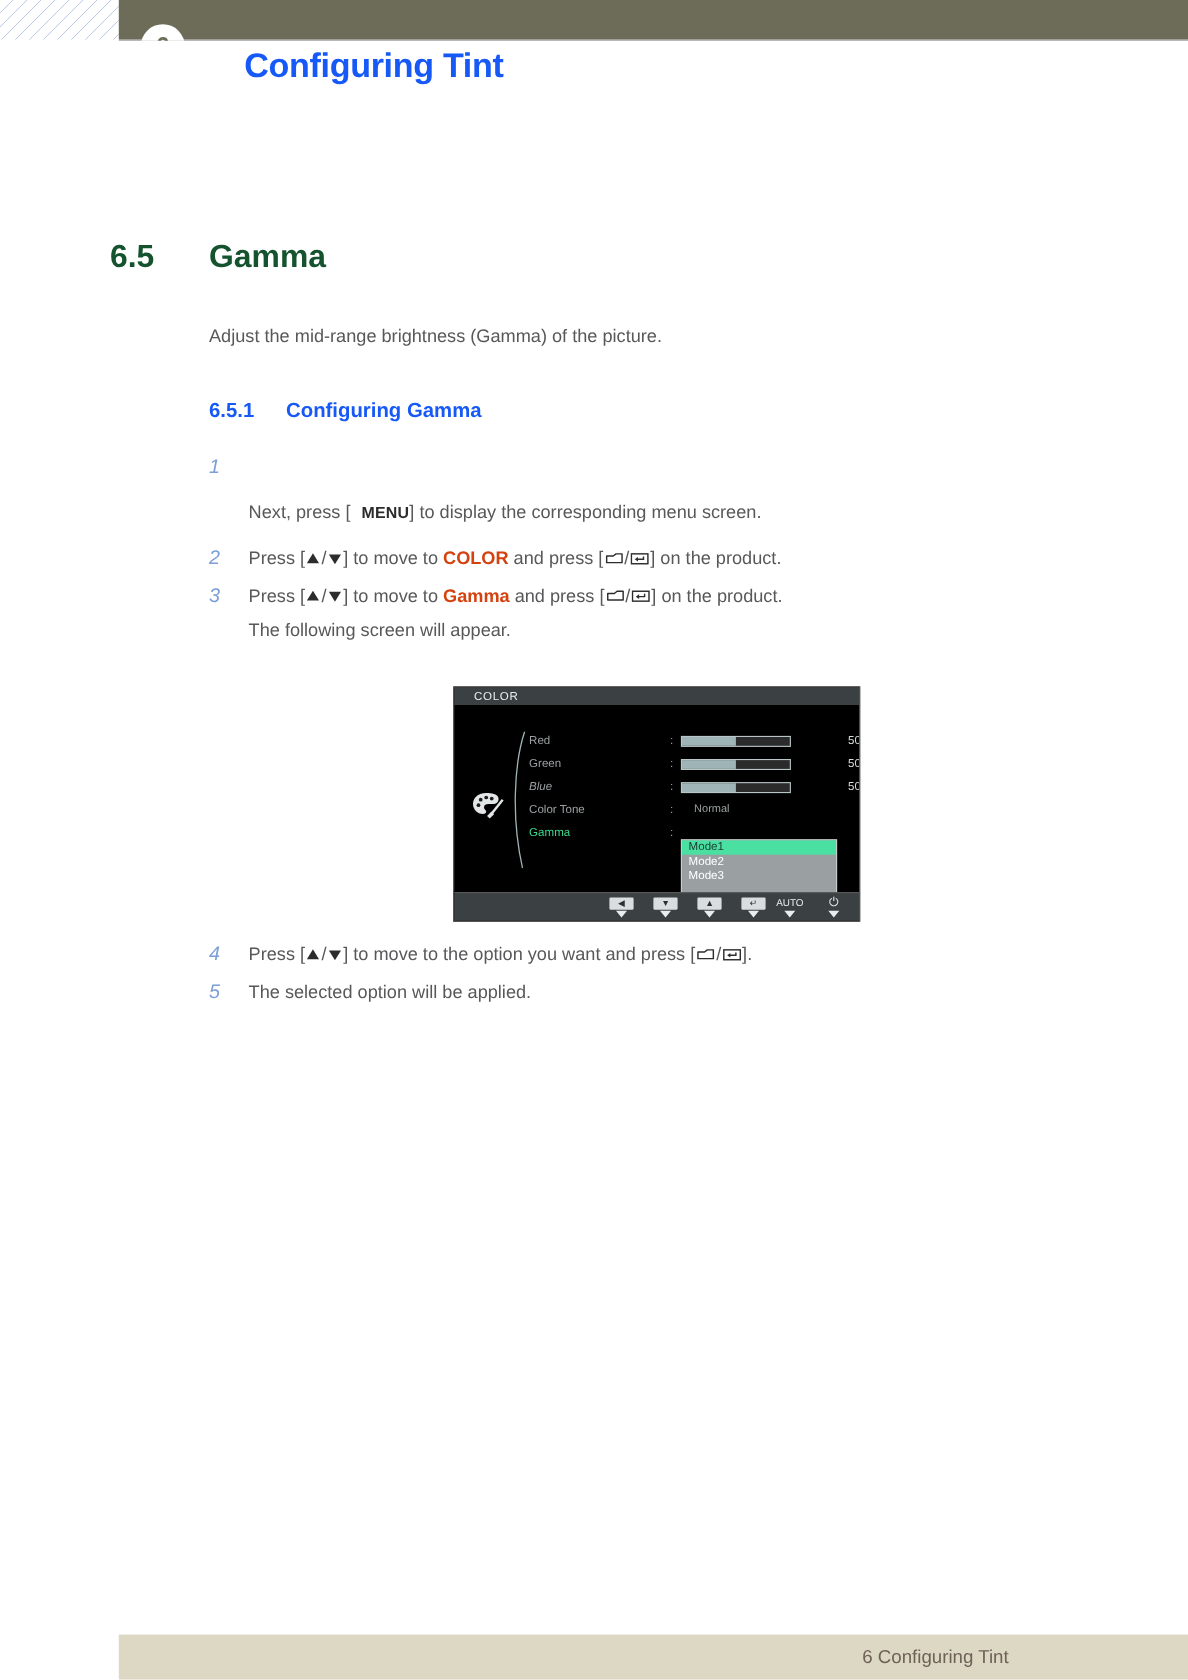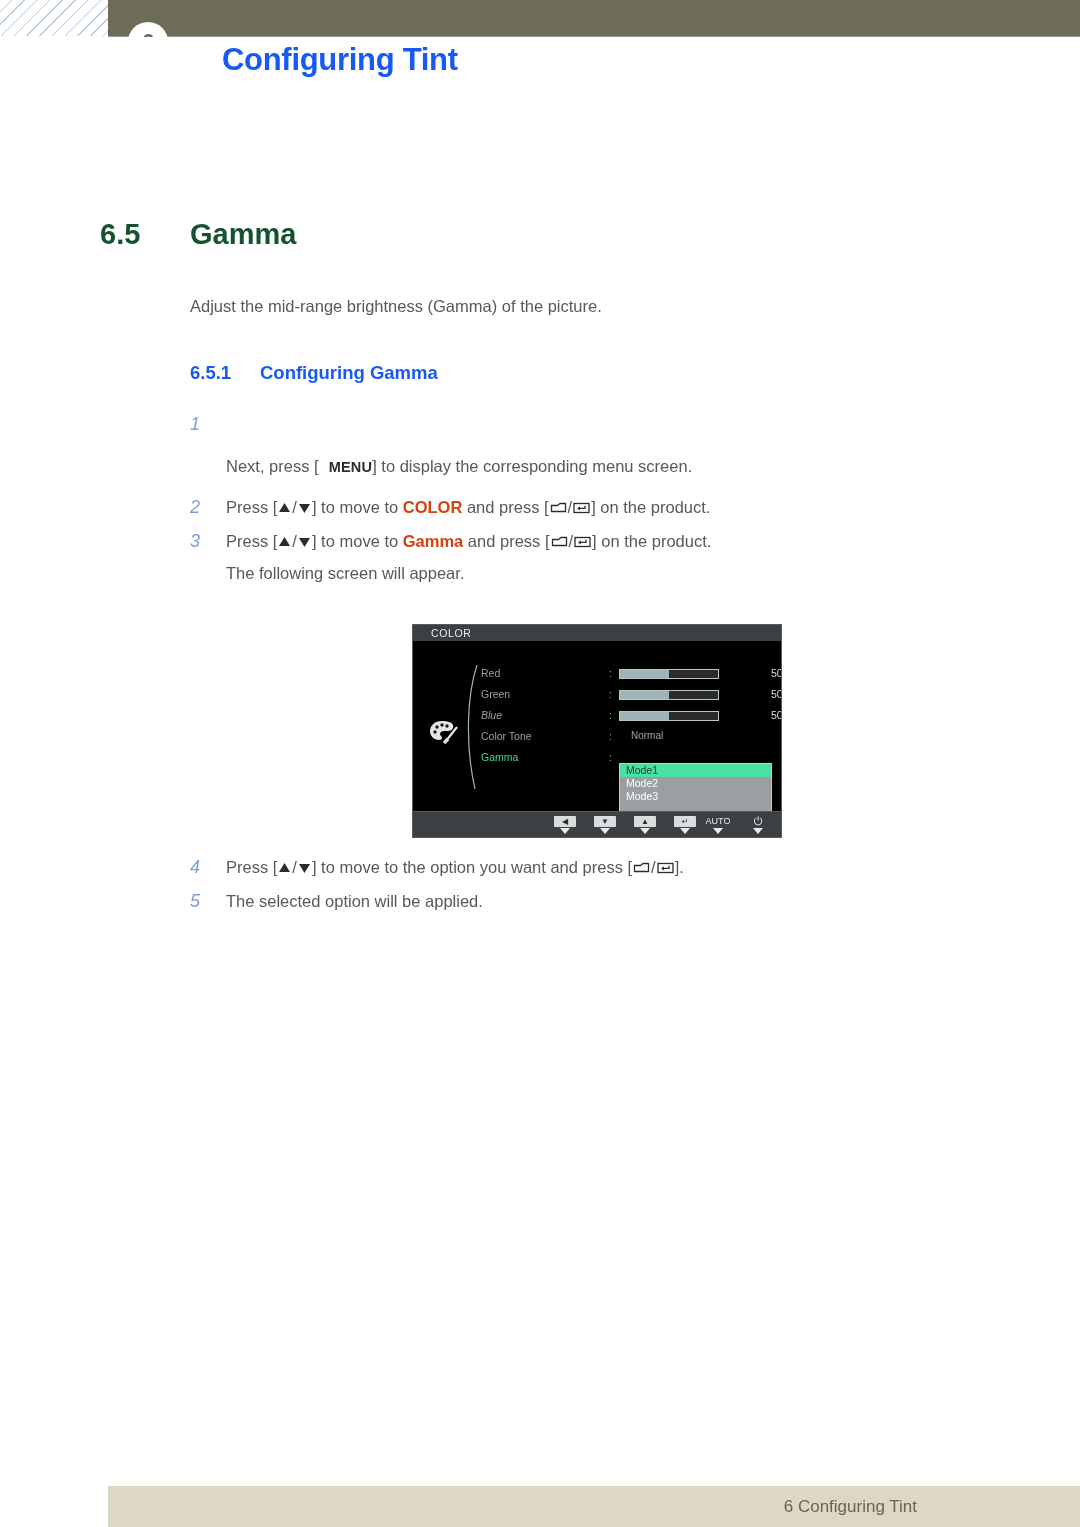--- a/index.html
+++ b/index.html
@@ -226,21 +226,21 @@
     position: absolute;
     left: 206px;
     color: #9aa0a2;
     font-size: 10px;
     margin-left: 12px;
   }
   
   #osd-dropdown {
     position: absolute;
     left: 206px; top: 122px;
-    width: 153px;
+    width: 142px;
     background: #9aa0a2;
     border: 1px solid #c6cccd;
     box-sizing: border-box;
     padding-bottom: 15px;
   }
   #osd-dropdown .opt {
     height: 13px;
     line-height: 13px;
     padding-left: 6px;
     font-size: 10.5px;

